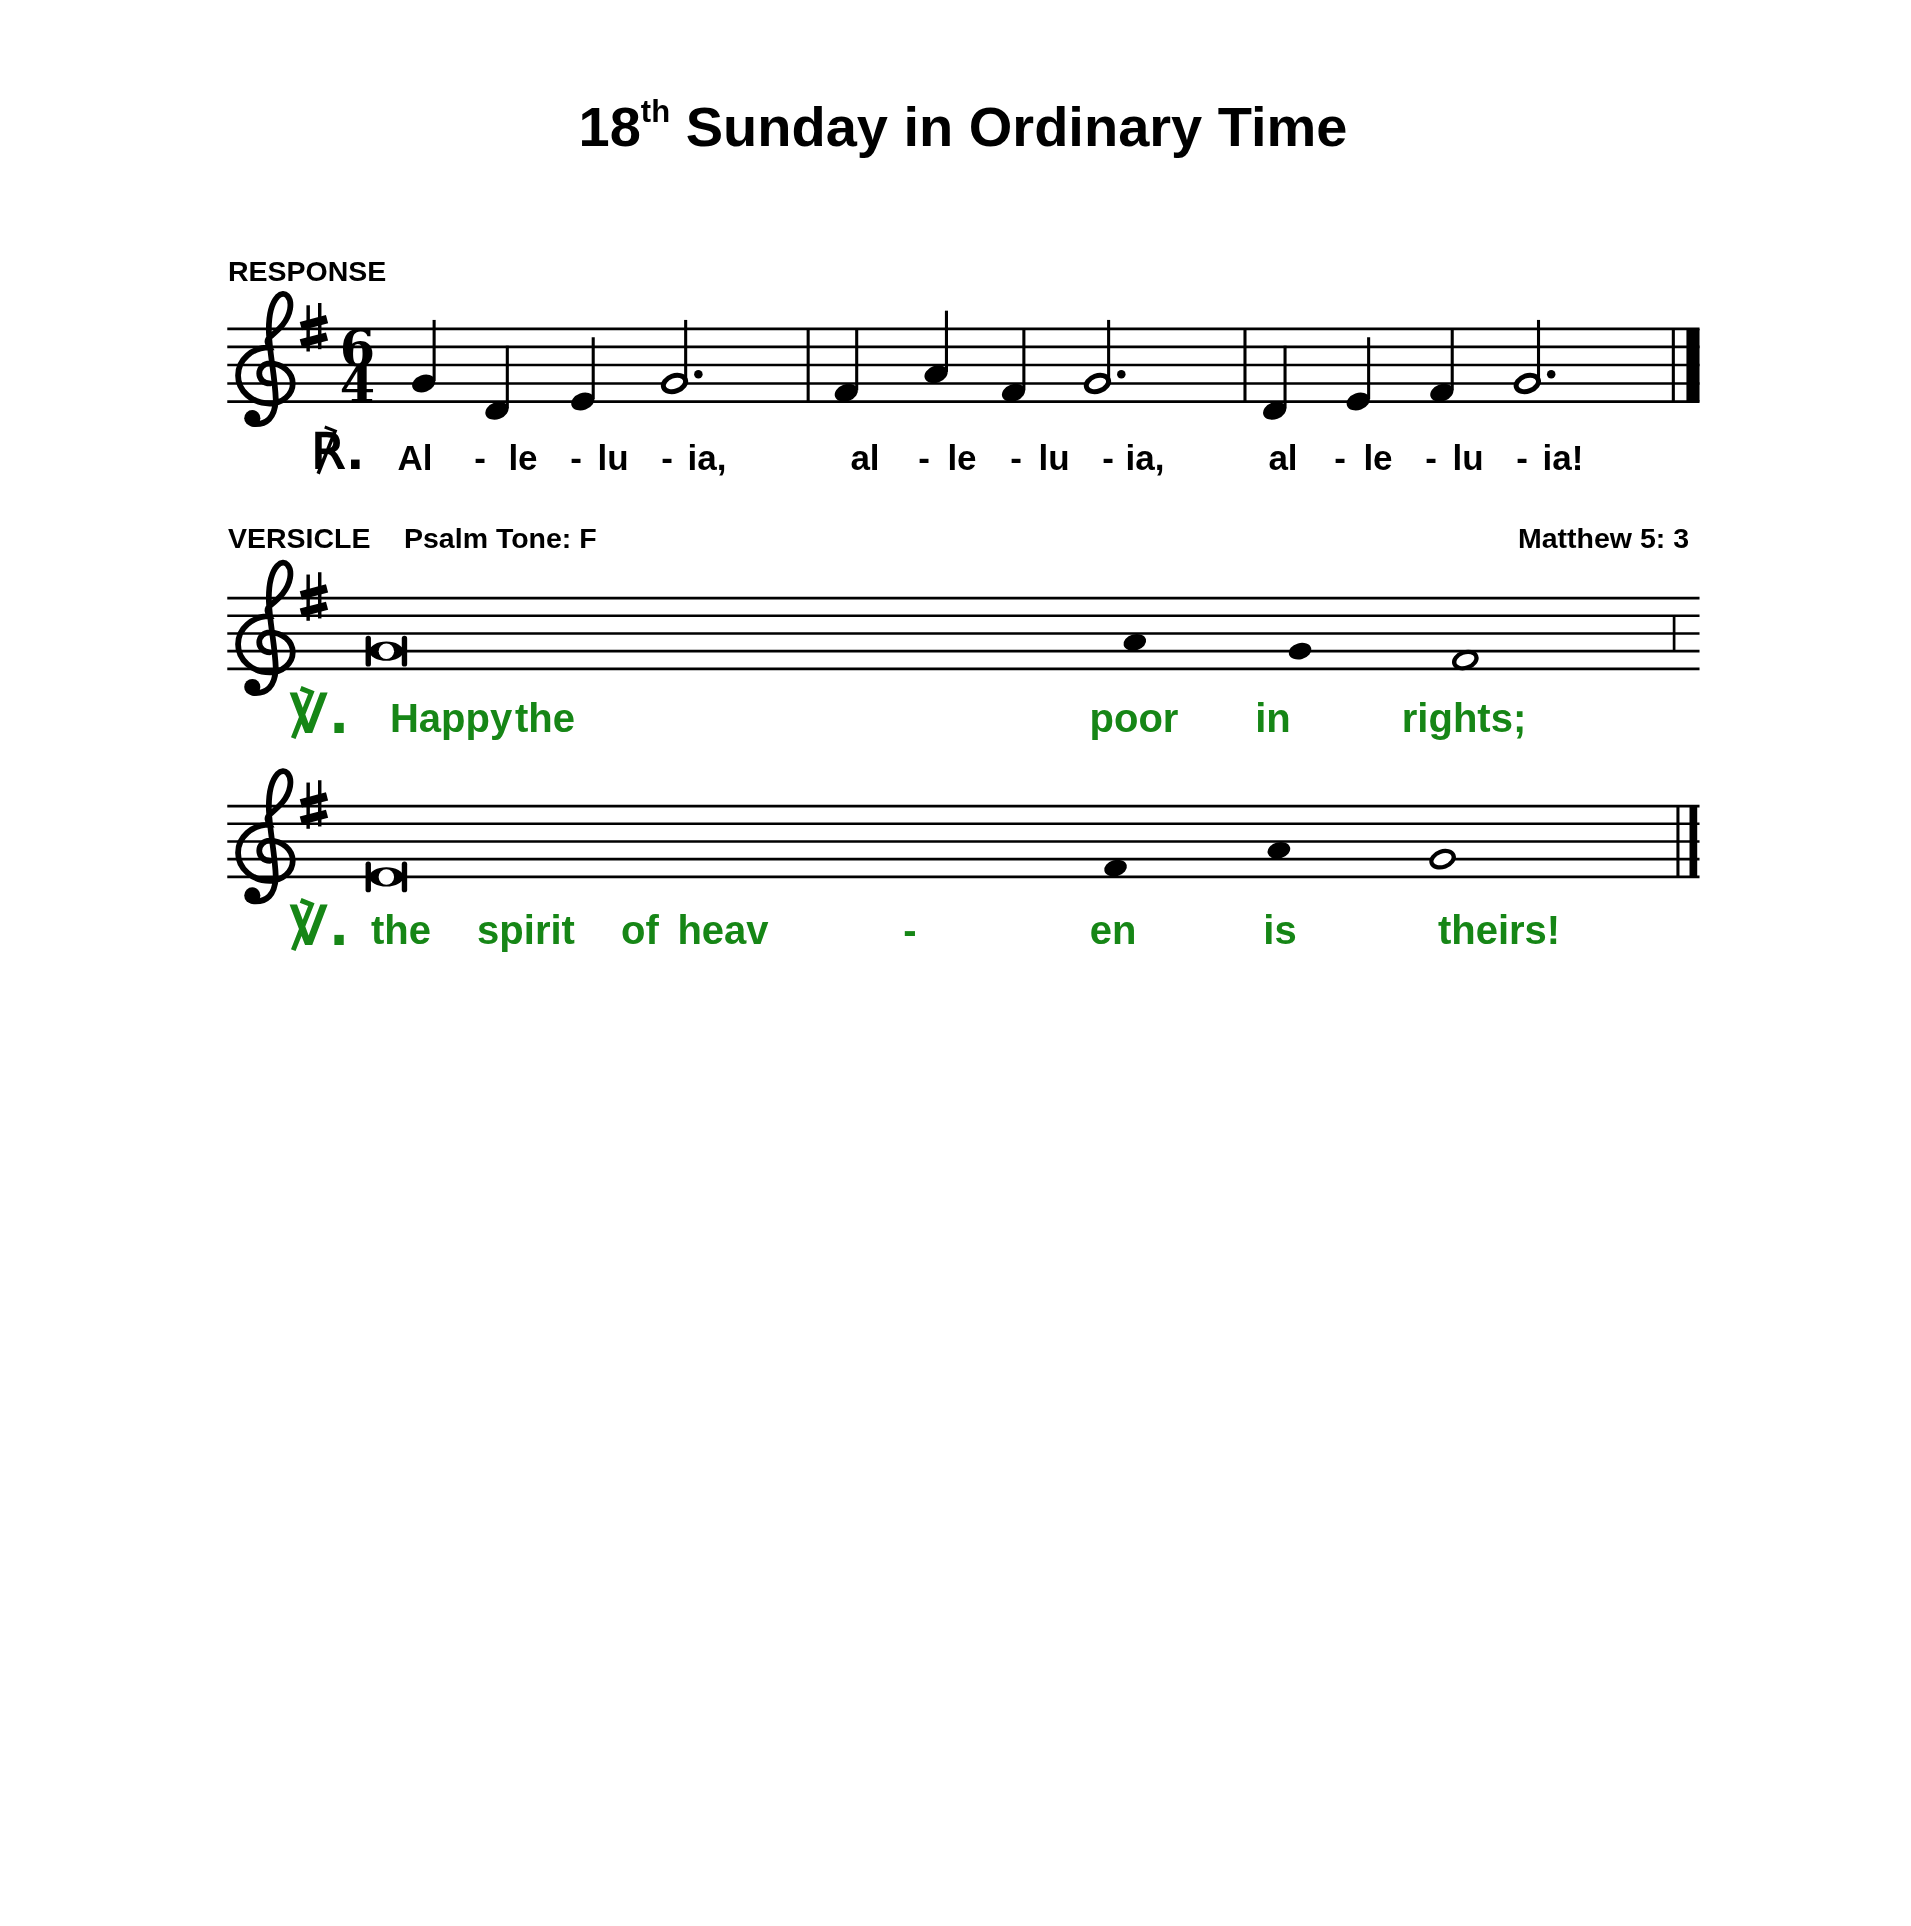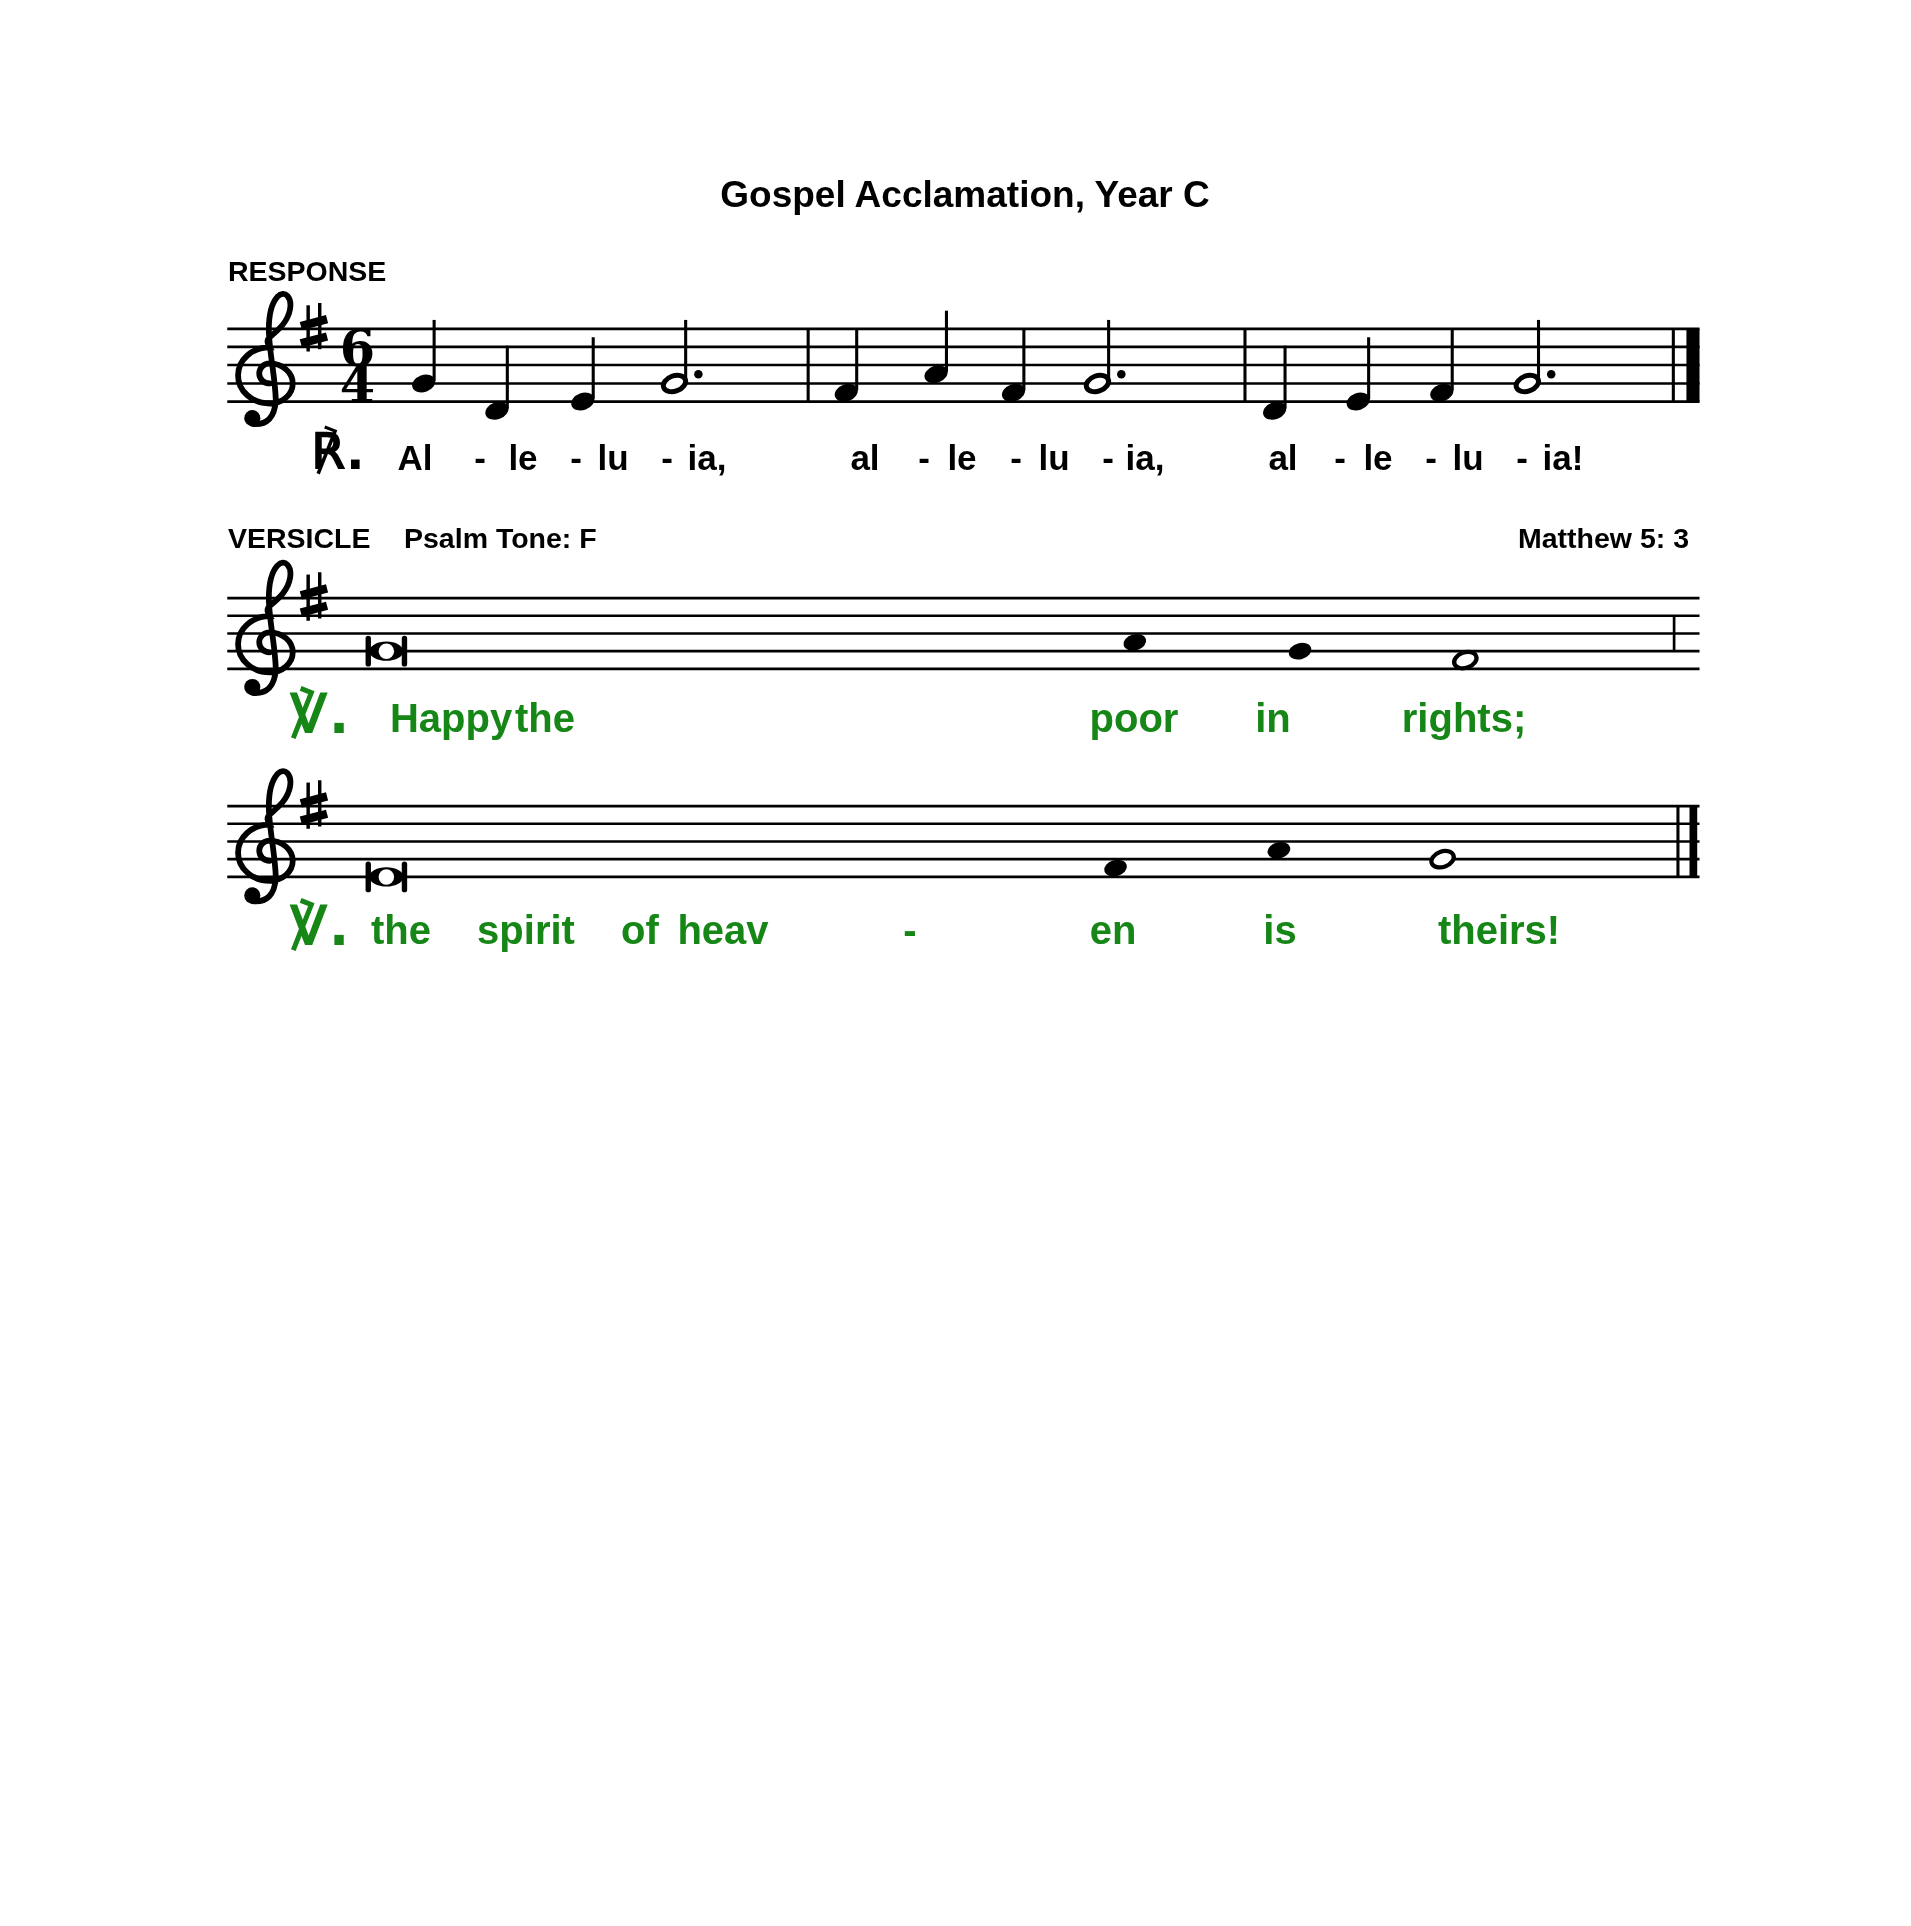--- a/index.html
+++ b/index.html
@@ -167,21 +167,21 @@
 
       <ellipse cx="2896" cy="2253" rx="30" ry="21" fill="#000" transform="rotate(-15 2896 2253)"></ellipse>
       <ellipse cx="3320" cy="2207" rx="30" ry="21" fill="#000" transform="rotate(-15 3320 2207)"></ellipse>
       <ellipse cx="3745" cy="2230" rx="30" ry="20" fill="#fff" stroke="#000" stroke-width="11" transform="rotate(-20 3745 2230)"></ellipse>
 
       <line x1="4356" y1="2092" x2="4356" y2="2276" stroke="#000" stroke-width="8"></line>
       <rect x="4386" y="2092" width="20" height="184" fill="#000"></rect>
     </g>
   </svg>
 
-  <div class="abs ctr subtitle" style="left:965px; top:176px;">Gospel Acclamation, Year C</div>
+  <div class="abs ctr title" style="left:963px; top:96px;"><span>18</span><sup>th</sup><span> Sunday in Ordinary Time</span></div>
 
   <div class="abs seclabel" style="left:228px; top:257px;">RESPONSE</div>
 
   <div class="abs ctr rsym" style="left:338px;  top:428px;">℟.</div>
   <div class="abs ctr lyr" style="left:415px; top:440px;">Al</div>
   <div class="abs ctr lyr" style="left:480px; top:440px;">-</div>
   <div class="abs ctr lyr" style="left:523px; top:440px;">le</div>
   <div class="abs ctr lyr" style="left:576px; top:440px;">-</div>
   <div class="abs ctr lyr" style="left:613px; top:440px;">lu</div>
   <div class="abs ctr lyr" style="left:667px; top:440px;">-</div>

